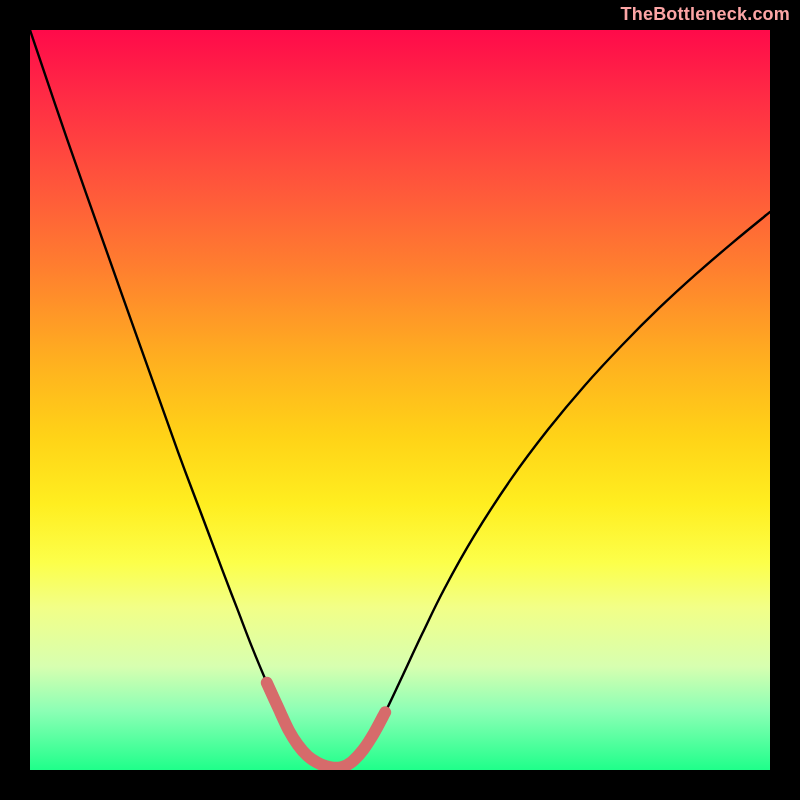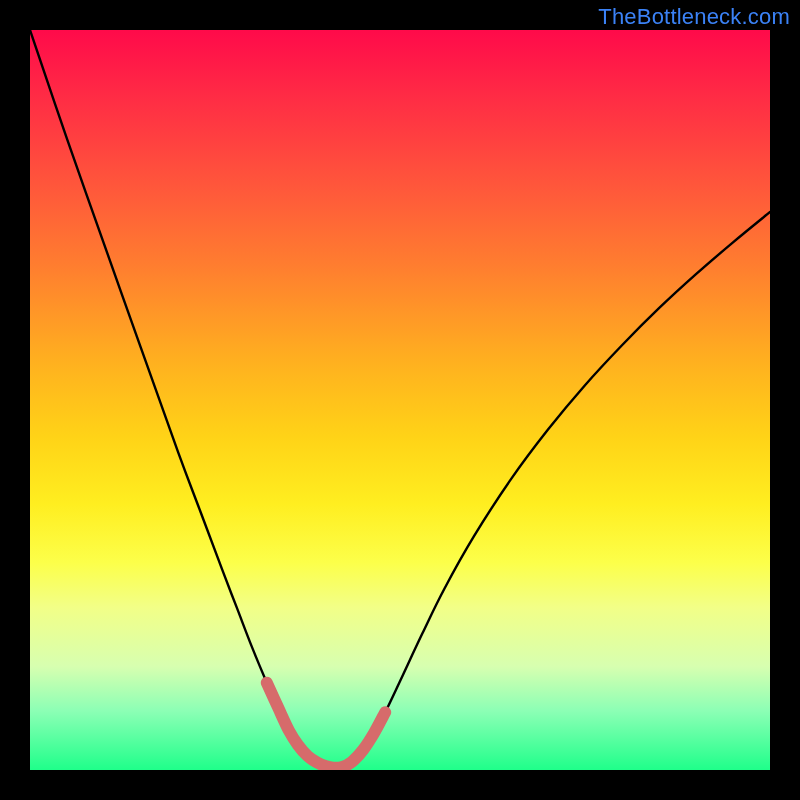--- a/index.html
+++ b/index.html
@@ -36,24 +36,24 @@
       #f2ff87 78%,
       #d7ffb0 86%,
       #8cffb5 92%,
       #1fff8a 100%
     );
   }
   .watermark {
     position: absolute;
     top: 4px;
     right: 10px;
-    color: #3b82f6;
-    font-size: 22px;
+    color: #fca5a5;
+    font-size: 18px;
     letter-spacing: 0.2px;
-    font-weight: 400;
+    font-weight: 700;
   }
   svg.curve {
     position: absolute;
     left: 0;
     top: 0;
     width: 740px;
     height: 740px;
   }
 </style>
 </head>

